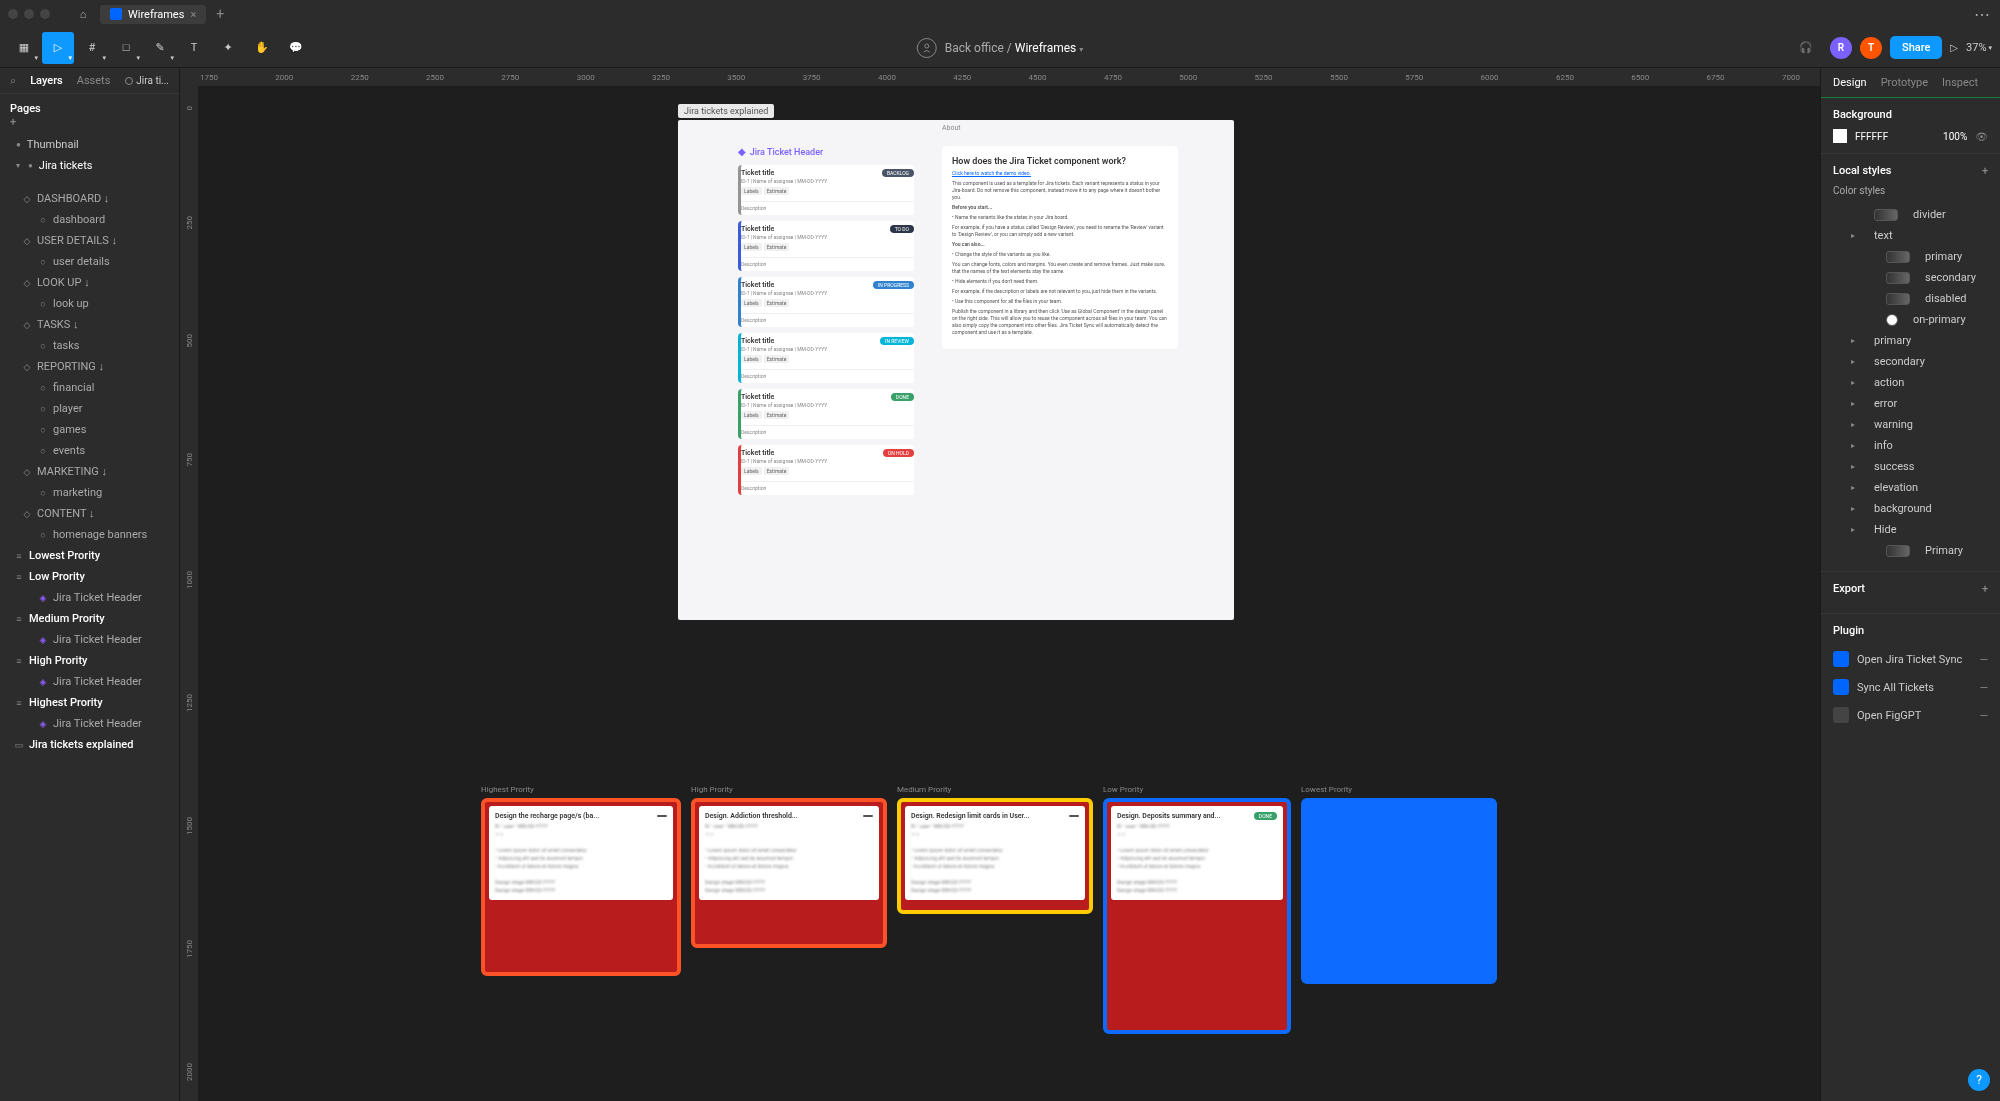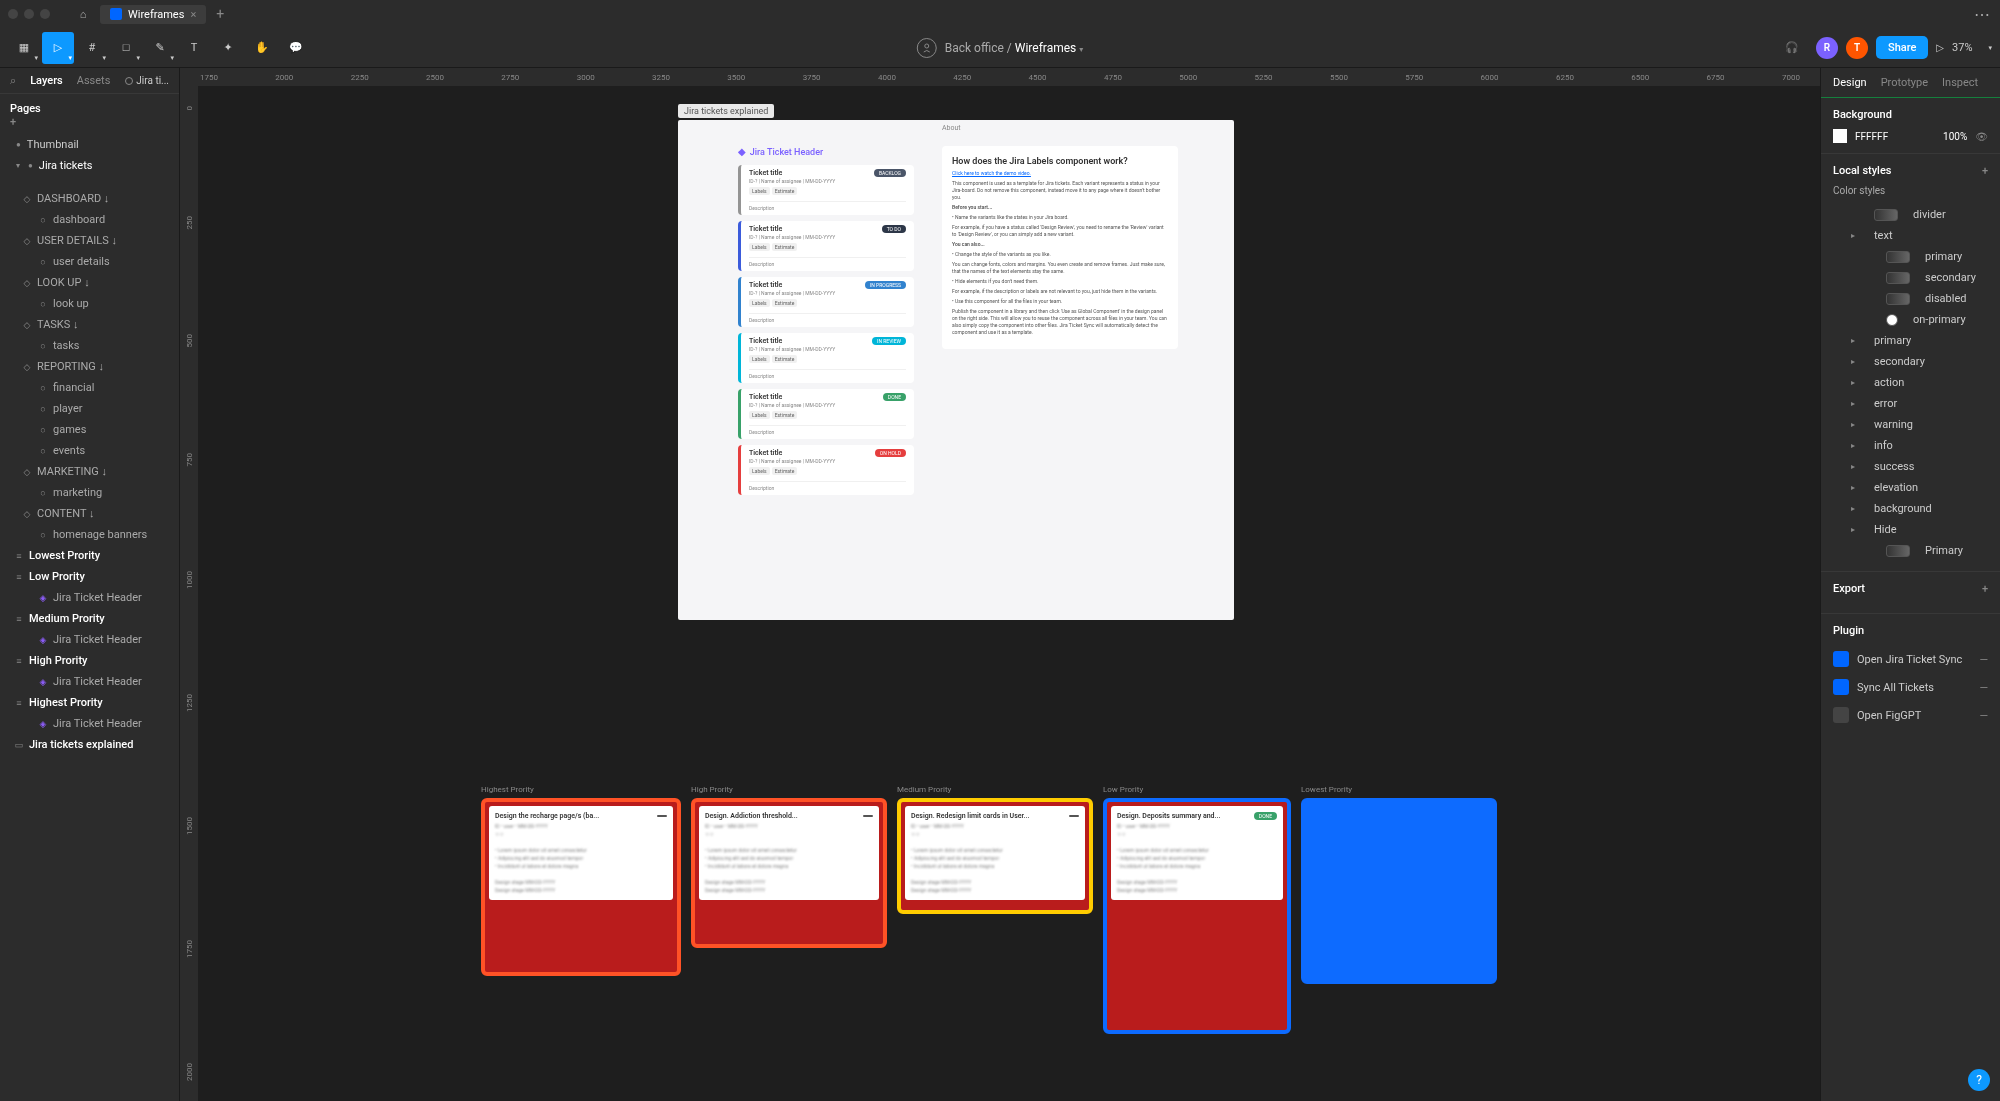--- a/index.html
+++ b/index.html
@@ -26,21 +26,21 @@
 .toolbar-center { position: absolute; left: 50%; transform: translateX(-50%); display: flex; align-items: center; gap: 8px; font-size: 12px; }
 .toolbar-center .avatar-circle { width: 20px; height: 20px; border: 1.5px solid #888; border-radius: 50%; display: flex; align-items: center; justify-content: center; }
 .toolbar-center .crumbs { color: #aaa; }
 .toolbar-center .crumbs .active { color: #fff; }
 .toolbar-right { margin-left: auto; display: flex; align-items: center; gap: 8px; }
 .toolbar-right .user-badge { width: 22px; height: 22px; border-radius: 50%; display: flex; align-items: center; justify-content: center; font-size: 10px; font-weight: 600; }
 .user-badge.r { background: #7b61ff; }
 .user-badge.t { background: #ff5500; }
 .share-btn { background: #0d99ff; padding: 5px 12px; border-radius: 5px; font-weight: 500; font-size: 11px; }
 .play-icon { color: #ccc; font-size: 10px; }
-.zoom { color: #ccc; font-size: 11px; display: flex; align-items: center; gap: 16px; }
+.zoom { color: #ccc; font-size: 11px; display: flex; align-items: center; gap: 2px; }
 
 
 .ruler-h { position: absolute; top: 68px; left: 180px; right: 180px; height: 18px; background: #2c2c2c; display: flex; align-items: center; font-size: 8px; color: #888; justify-content: space-between; padding: 0 20px; z-index: 5; }
 .ruler-v { position: absolute; top: 86px; left: 180px; width: 18px; bottom: 0; background: #2c2c2c; display: flex; flex-direction: column; justify-content: space-between; align-items: center; font-size: 8px; color: #888; padding: 20px 0; z-index: 5; }
 .ruler-v span { writing-mode: vertical-rl; transform: rotate(180deg); }
 
 
 .left-panel { position: absolute; top: 68px; left: 0; width: 180px; bottom: 0; background: #2c2c2c; border-right: 1px solid #1a1a1a; overflow-y: auto; z-index: 10; }
 .panel-tabs { display: flex; padding: 6px 10px; gap: 14px; font-size: 11px; border-bottom: 1px solid #383838; align-items: center; }
 .panel-tabs .tab { color: #888; cursor: pointer; }
@@ -68,21 +68,21 @@
 
 .canvas { position: absolute; top: 86px; left: 198px; right: 180px; bottom: 0; background: #1e1e1e; overflow: hidden; }
 .canvas-inner { position: absolute; width: 100%; height: 100%; }
 
 
 .frame-explained { position: absolute; left: 480px; top: 34px; width: 556px; height: 500px; background: #f5f5f7; border-radius: 2px; }
 .frame-label { position: absolute; top: -16px; left: 0; background: #e9e9e9; color: #555; font-size: 9px; padding: 2px 6px; border-radius: 2px; }
 .tickets-col { position: absolute; left: 60px; top: 26px; width: 176px; display: flex; flex-direction: column; gap: 6px; }
 .component-header { display: flex; align-items: center; gap: 4px; color: #7b61ff; font-size: 9px; font-weight: 500; margin-bottom: 2px; }
 .component-header .diamond { color: #7b61ff; font-size: 10px; }
-.ticket { background: #fff; border-radius: 4px; border-left: 3px solid; padding: 4px 8px; font-size: 6px; color: #333; }
+.ticket { background: #fff; border-radius: 4px; border-left: 3px solid; padding: 4px 0; font-size: 6px; color: #333; }
 .ticket .t-top { display: flex; justify-content: space-between; align-items: center; }
 .ticket .t-title { font-weight: 600; font-size: 7px; }
 .ticket .badge { font-size: 5px; padding: 1px 5px; border-radius: 7px; color: #fff; }
 .ticket .t-meta { font-size: 5px; color: #888; margin-top: 1px; }
 .ticket .t-labels { display: flex; gap: 2px; margin-top: 3px; }
 .ticket .t-labels span { font-size: 5px; background: #f0f0f0; padding: 1px 3px; border-radius: 2px; color: #666; }
 .ticket .t-desc { font-size: 5px; color: #888; margin-top: 6px; border-top: 1px solid #f0f0f0; padding-top: 3px; }
 
 .about-box { position: absolute; left: 264px; top: 26px; width: 236px; background: #fff; border-radius: 4px; padding: 10px; color: #333; }
 .about-label { font-size: 7px; color: #888; position: absolute; top: -11px; left: 0; }
@@ -354,21 +354,21 @@
                 <span>Estimate</span>
               </div>
     <div class="t-desc">Description</div>
   </div>
           </div>
       </div>
       <div style="position:absolute;left:264px;top:15px;">
         <div class="about-label">About</div>
       </div>
       <div class="about-box">
-        <h3>How does the Jira Labels component work?</h3>
+        <h3>How does the Jira Ticket component work?</h3>
         <span class="link">Click here to watch the demo video.</span>
         <p>This component is used as a template for Jira tickets. Each variant represents a status in your Jira-board. Do not remove this component, instead move it to any page where it doesn't bother you.</p>
         <div class="sub">Before you start...</div>
         <div>• Name the variants like the states in your Jira board.</div>
         <p>For example, if you have a status called 'Design Review', you need to rename the 'Review' variant to 'Design Review', or you can simply add a new variant.</p>
         <div class="sub">You can also...</div>
         <div>• Change the style of the variants as you like.</div>
         <p>You can change fonts, colors and margins. You even create and remove frames. Just make sure, that the names of the text elements stay the same.</p>
         <div>• Hide elements if you don't need them.</div>
         <p>For example, if the description or labels are not relevant to you, just hide them in the variants.</p>

